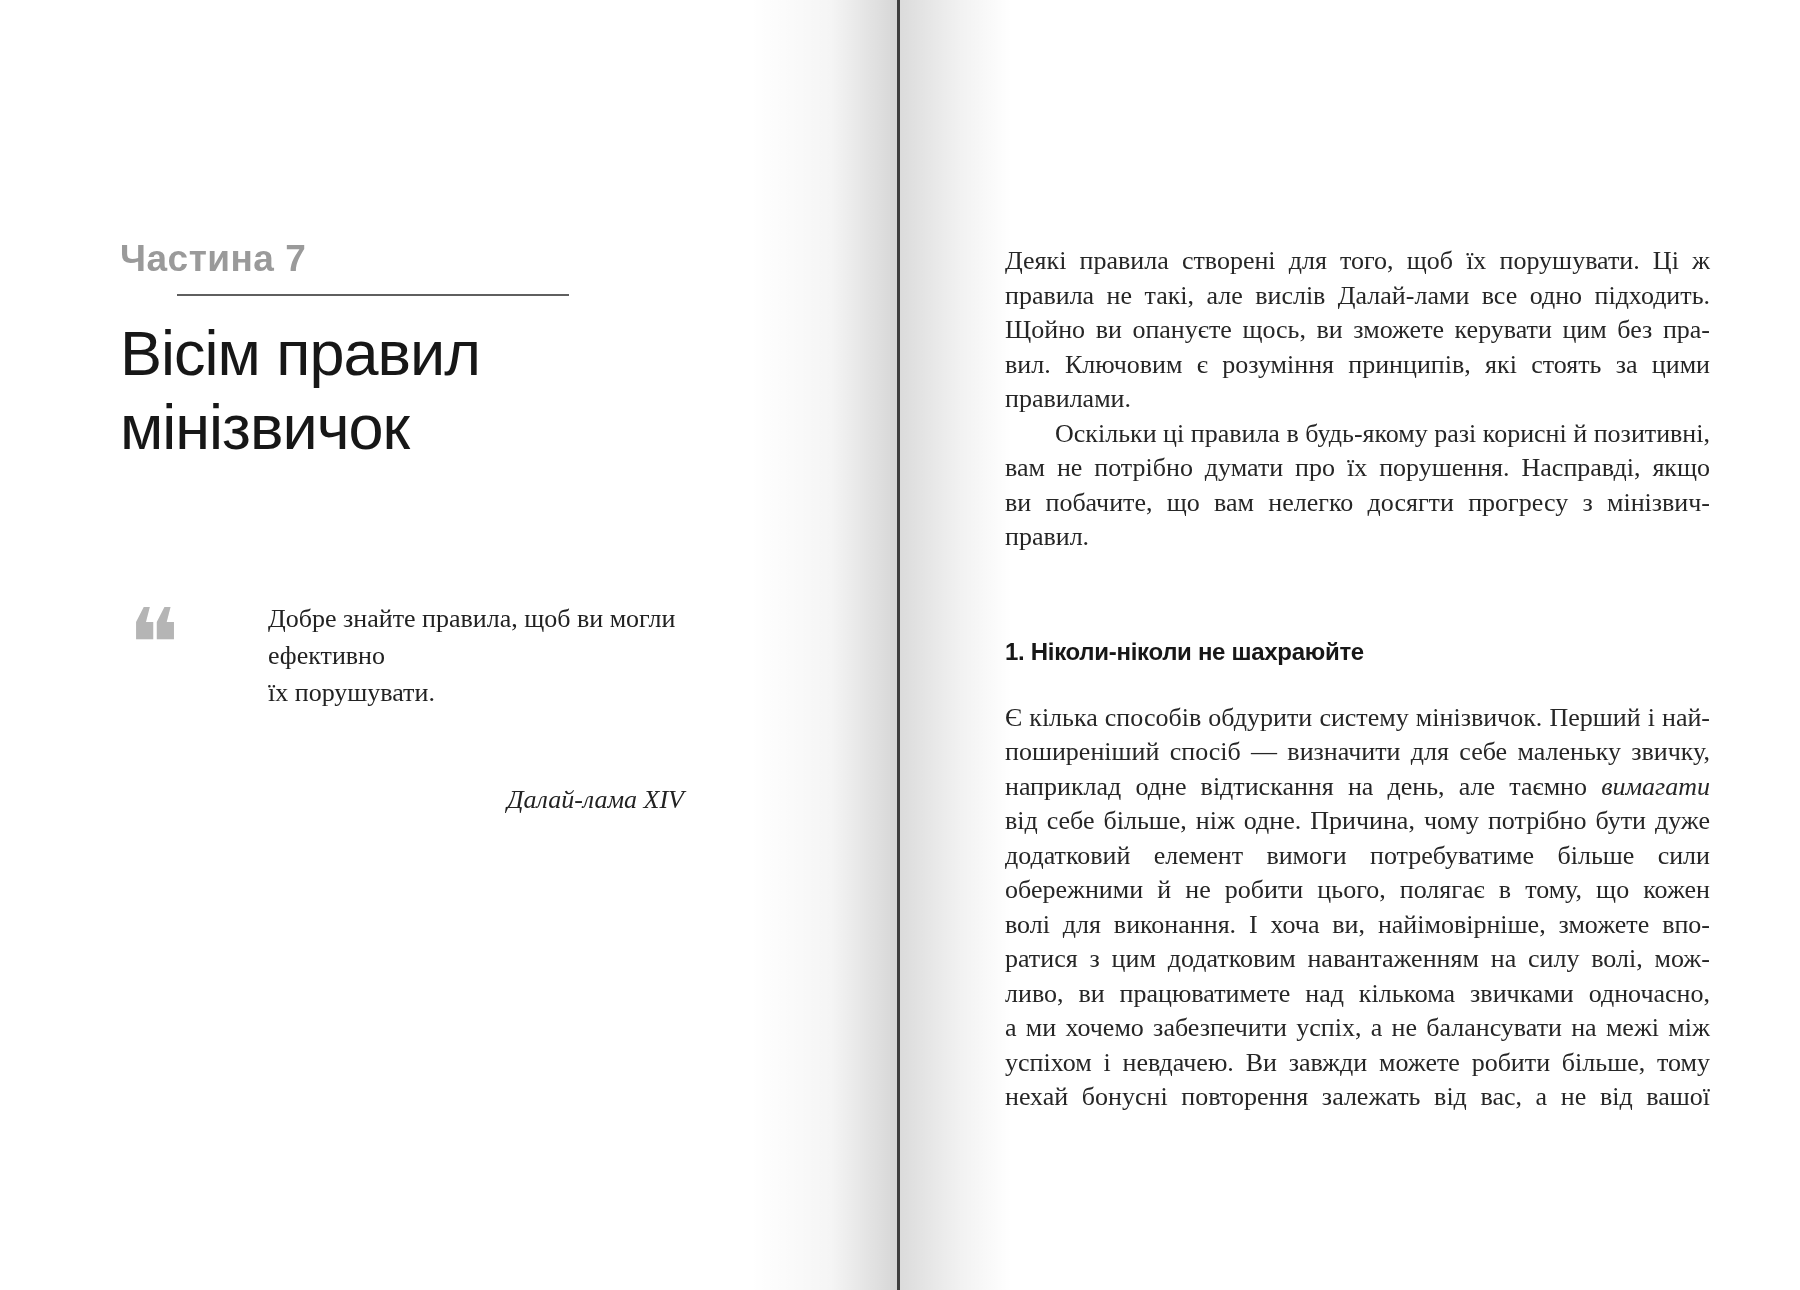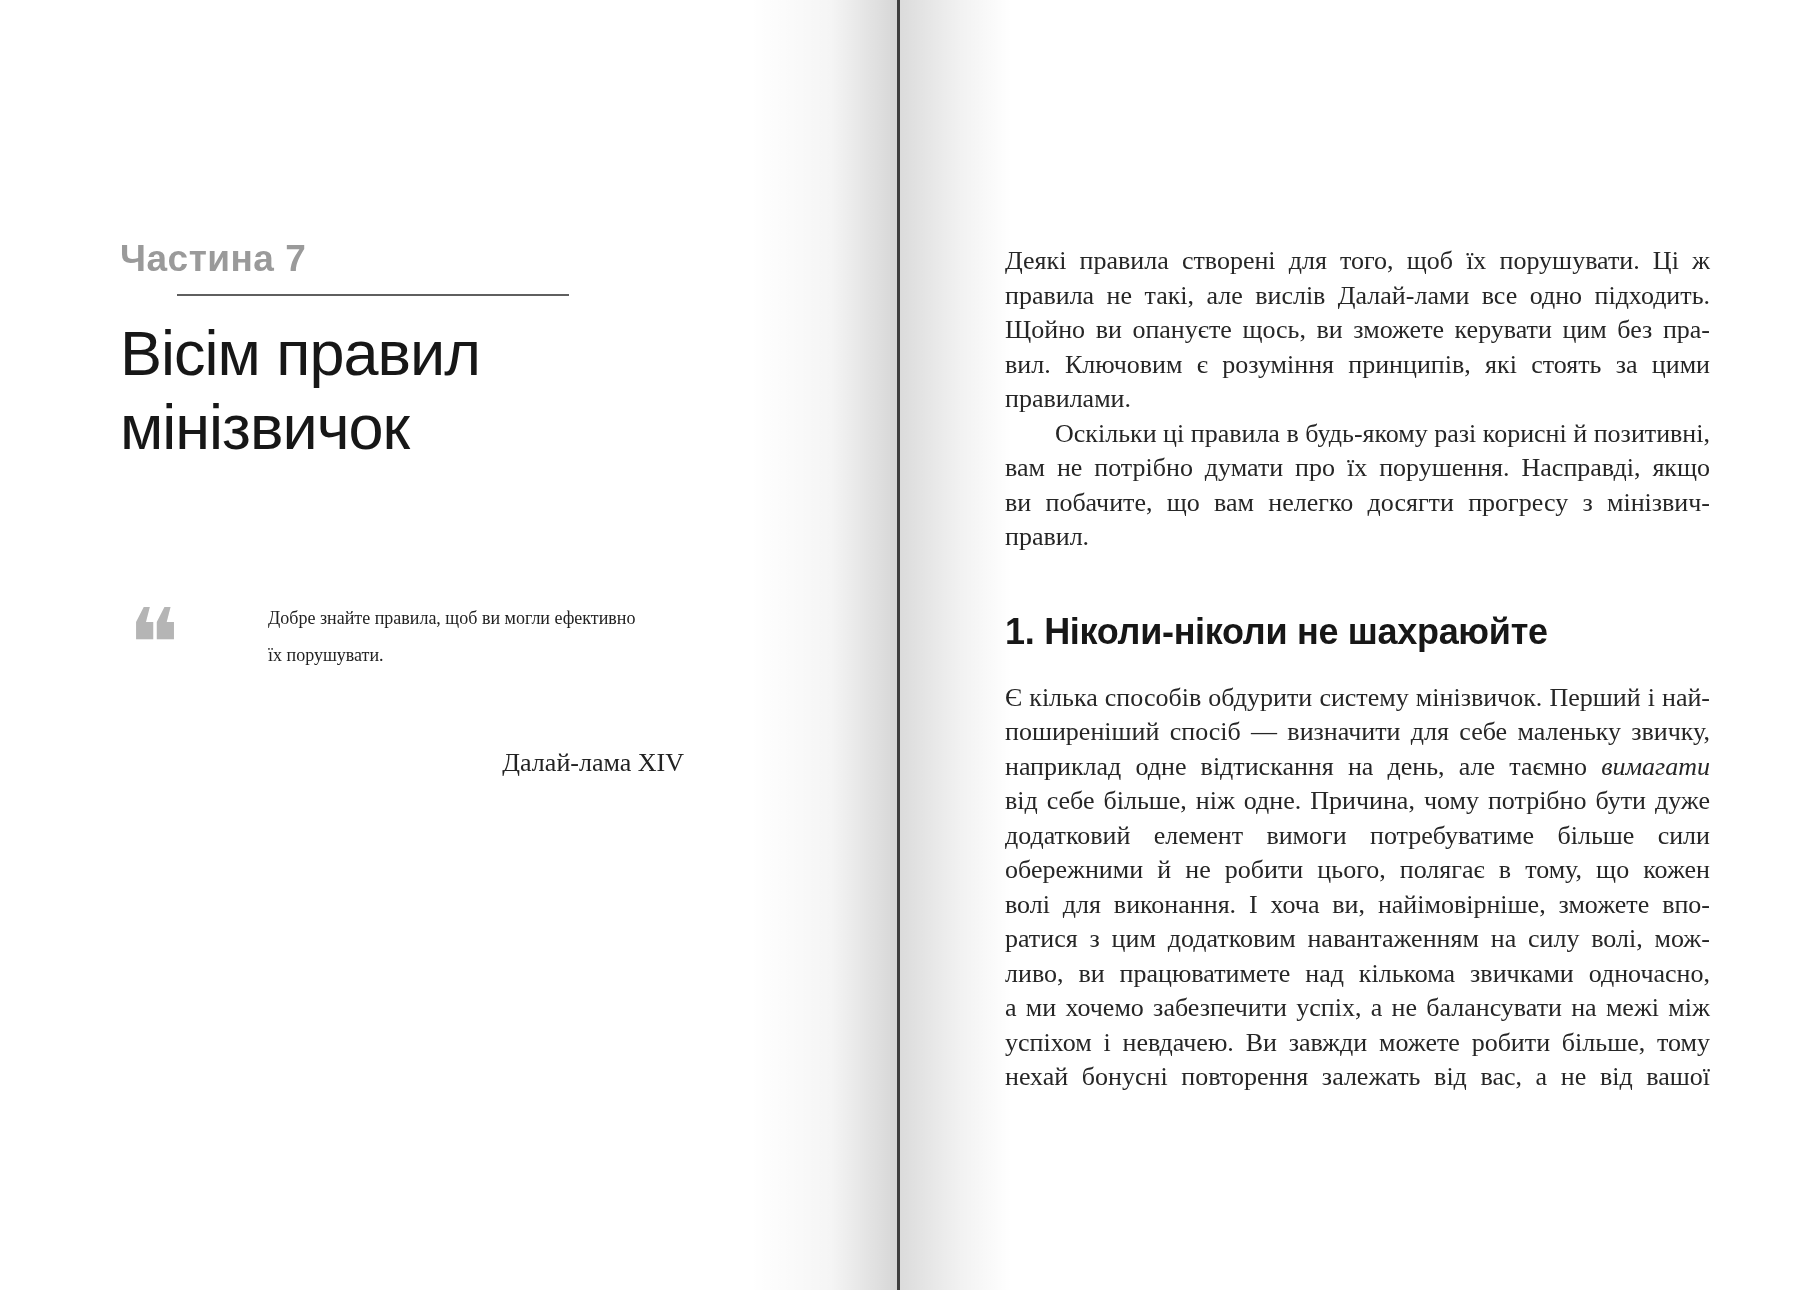--- a/index.html
+++ b/index.html
@@ -44,39 +44,39 @@
   }
 
   .lp-quote { position:absolute; left:128px; top:600px; width:580px; }
   .quote-mark {
     position:absolute; left:0; top:-4px;
     font-family:"DejaVu Sans", sans-serif;
     font-size:96px; line-height:96px; color:#b5b5b5;
   }
   .quote-text {
     margin-left:140px;
-    font-size:18px; line-height:37px; color:#222222;
+    font-size:26px; line-height:37px; color:#222222;
   }
   .quote-attribution {
     margin-top:70px; padding-right:24px;
-    text-align:right; font-size:26px; line-height:37px; color:#222222;
+    text-align:right; font-size:26px; line-height:37px; color:#222222;font-style:italic;
   }
 
   
   .rp-text {
     position:absolute; left:1005px; top:244px; width:705px;
     font-size:26px; line-height:34.5px; color:#262626;
   }
   .jl { text-align:justify; text-align-last:justify; }   
   .ll { text-align:left; }                               
   .indent { text-indent:50px; }
   .section-heading {
-    margin-top:56px; margin-bottom:28px;
+    margin-top:76px; margin-bottom:28px;
     font-family:"Liberation Sans", sans-serif;
-    font-size:36px; line-height:42px; font-weight:bold; color:#171717;
+    font-size:24px; line-height:42px; font-weight:bold; color:#171717;
     letter-spacing:-0.3px;
   }
   .para { margin:0; padding:0; }
   em.word-italic { font-style:italic; }
 </style>
 </head>
 <body>
 
 <div id="canvas">
 

